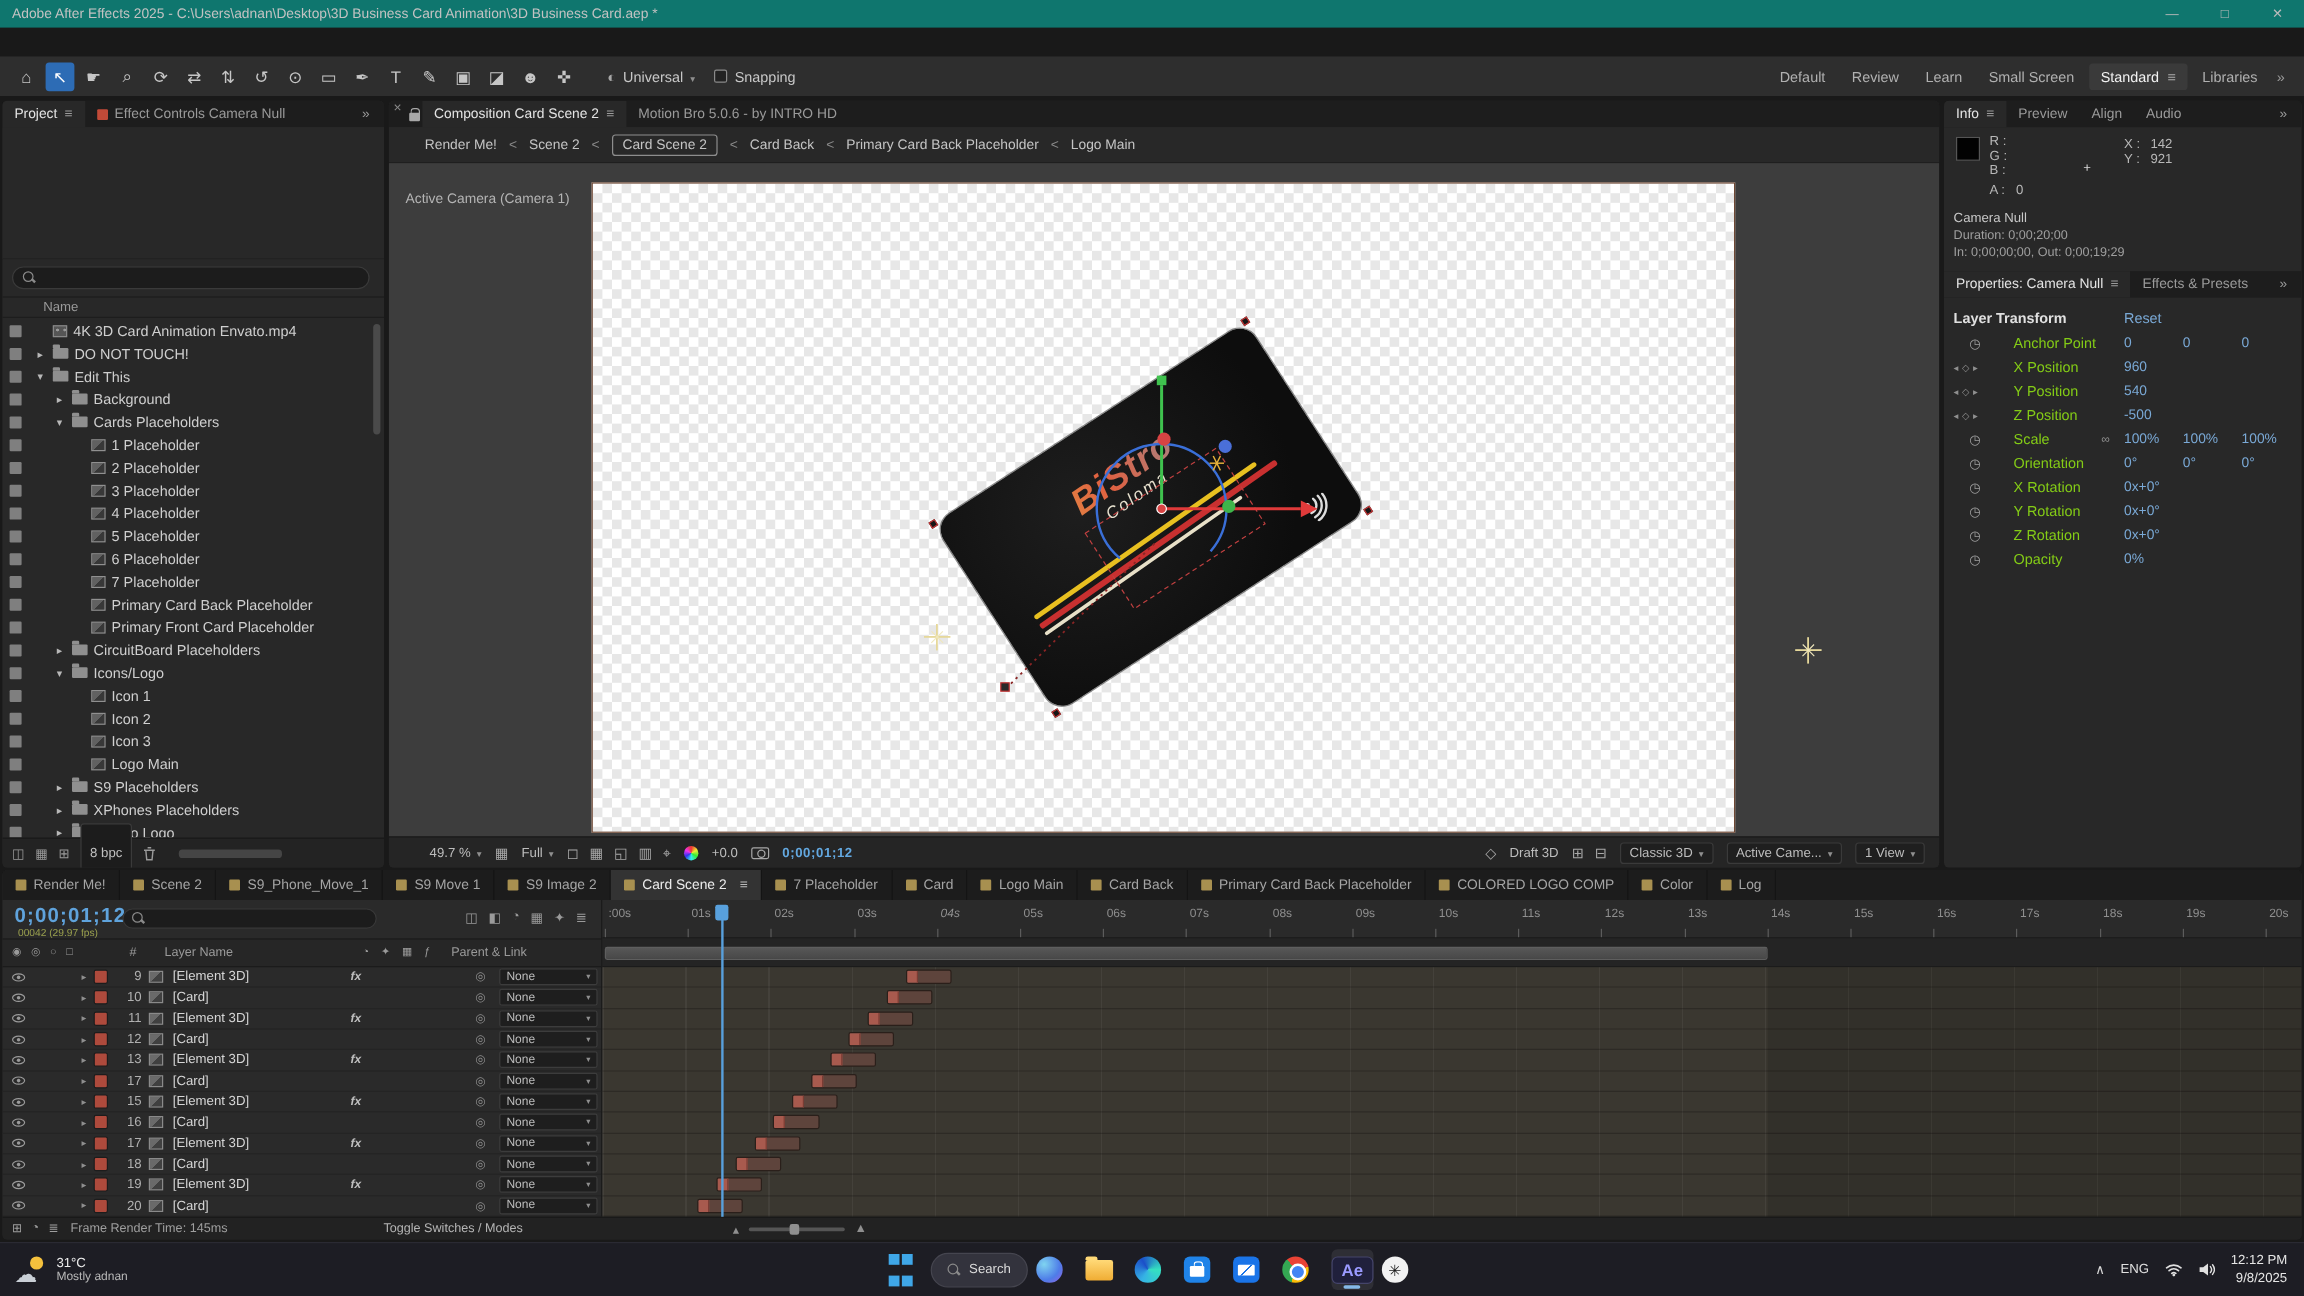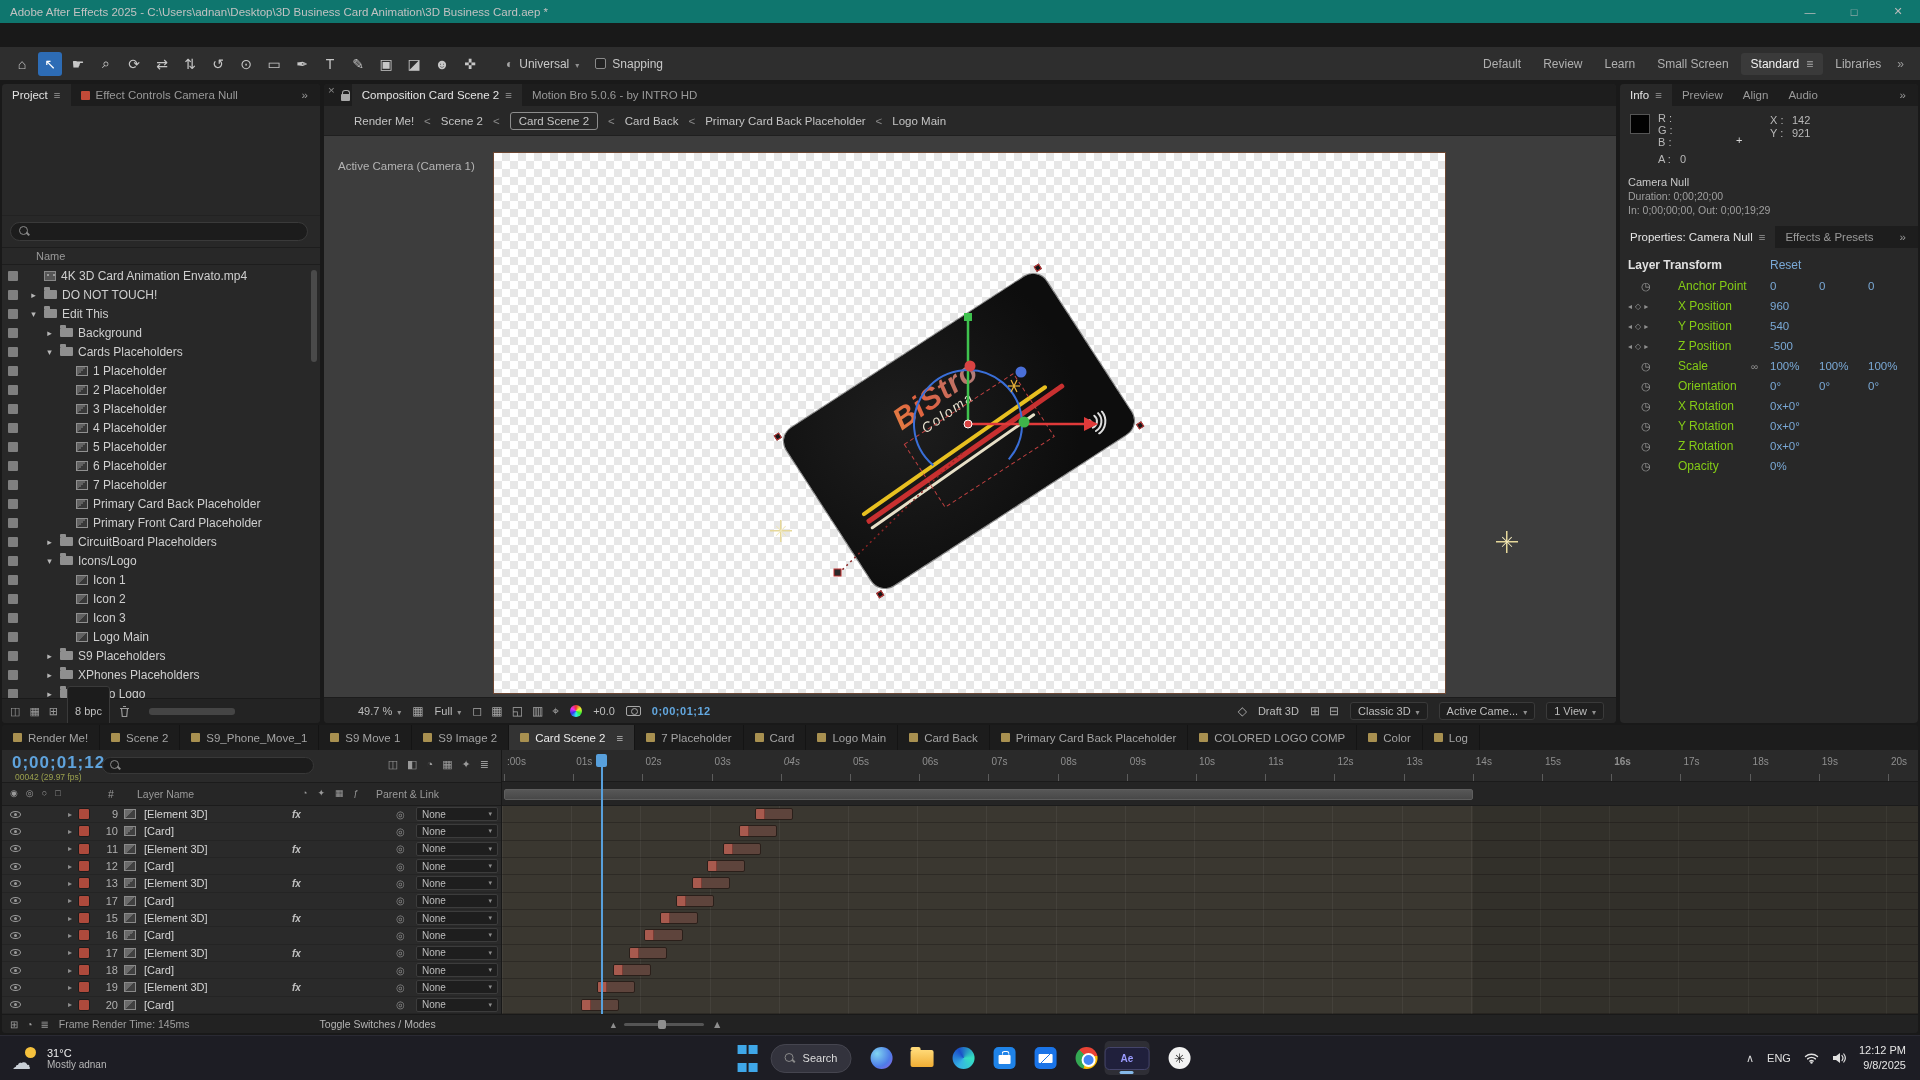--- a/index.html
+++ b/index.html
@@ -175,39 +175,39 @@
 
 
 #taskbar{position:absolute;left:0;top:1035px;width:1920px;height:45px;background:#1d1d24;display:flex;align-items:center;border-top:1px solid #2a2a33}
 #tb-weather{display:flex;align-items:center;gap:8px;margin-left:12px;width:170px}
 .weather-icon{position:relative;width:27px;height:23px;flex:none}
 .w-sun{position:absolute;left:13px;top:0;width:11px;height:11px;border-radius:50%;background:#f5c13d}
 .w-cloud{position:absolute;left:0;bottom:-2px;color:#c9cfd6;font-size:19px;line-height:1}
 .wx-t{font-size:11px;color:#ececec}
 .wx-c{font-size:10px;color:#b8b8b8}
 #taskbar-apps{position:absolute;left:50%;transform:translateX(-50%);display:flex;align-items:center;gap:7px;height:100%}
-.tb-app{position:relative;height:34px;min-width:34px;display:flex;align-items:center;justify-content:flex-end;border-radius:5px}
+.tb-app{position:relative;height:34px;min-width:34px;display:flex;align-items:center;justify-content:flex-start;border-radius:5px}
 .tb-app.active{background:rgba(255,255,255,.08)}
 .tb-app.active::after{content:"";position:absolute;bottom:1px;left:50%;transform:translateX(-50%);width:14px;height:3px;border-radius:2px;background:#85b9e8}
 .k-start{display:grid;grid-template-columns:9px 9px;gap:2px;padding:0 6px}
 .wsq{width:9px;height:9px;background:#3fa7e8}
 .k-search{background:#33333d;border:1px solid #45454f;border-radius:15px;height:29px;padding:0 13px;display:flex;align-items:center;gap:7px;color:#dcdcdc;font-size:11px}
 .ic-copilot{width:22px;height:22px;border-radius:50%;background:radial-gradient(circle at 30% 30%,#7fd4f0,#4e7ce8 60%,#9a5fe0)}
 .ic-explorer{width:23px;height:17px;background:linear-gradient(#ffd977,#f0ad34);border-radius:2px;position:relative}
 .ic-explorer::before{content:"";position:absolute;top:-3px;left:0;width:10px;height:3px;background:#ffd977;border-radius:2px 2px 0 0}
 .ic-edge{width:22px;height:22px;border-radius:50%;background:conic-gradient(from 210deg,#35b2e5,#1b4fc9,#35e0c0,#35b2e5)}
 .ic-store{width:22px;height:22px;background:#1f83e8;border-radius:5px;position:relative}
 .ic-store::after{content:"";position:absolute;left:5px;top:8px;width:12px;height:9px;background:#fff;border-radius:1px}
 .ic-store::before{content:"";position:absolute;left:8px;top:4px;width:6px;height:5px;border:1.5px solid #fff;border-bottom:none;border-radius:3px 3px 0 0}
 .ic-outlook{width:22px;height:22px;background:#1a74e8;border-radius:5px;position:relative}
 .ic-outlook::after{content:"";position:absolute;left:4px;top:7px;width:14px;height:9px;background:#fff;border-radius:1px}
 .ic-outlook::before{content:"";position:absolute;left:4px;top:7px;width:14px;height:9px;background:linear-gradient(135deg,transparent 46%,#1a74e8 47%,#1a74e8 53%,transparent 54%);z-index:1}
 .ic-chrome{width:22px;height:22px;border-radius:50%;background:conic-gradient(from -40deg,#ea4335 0 33%,#fbbc05 0 66%,#34a853 0);position:relative}
 .ic-chrome::after{content:"";position:absolute;left:6px;top:6px;width:10px;height:10px;background:#4285f4;border:2px solid #fff;border-radius:50%}
-.ic-ae{width:45px;height:23px;background:#20203c;border:1px solid #44446a;border-radius:5px;color:#9b9bff;font-weight:bold;font-size:10px;display:flex;align-items:center;justify-content:center}
+.ic-ae{width:35px;height:23px;background:#20203c;border:1px solid #44446a;border-radius:5px;color:#9b9bff;font-weight:bold;font-size:14px;display:flex;align-items:center;justify-content:center}
 .ic-gpt{width:22px;height:22px;background:#f2f2f2;border-radius:50%;color:#161616;display:flex;align-items:center;justify-content:center;font-size:13px}
 #tb-tray{margin-left:auto;display:flex;align-items:center;gap:13px;margin-right:14px}
 .tray-chev{color:#d8d8d8;font-size:11px}
 .tray-lang{font-size:11px;color:#e0e0e0}
 #tb-clock{text-align:right;font-size:11px;color:#e6e6e6;line-height:1.35}
 </style>
 </head>
 <body>
 
 <div id="app">
@@ -1085,21 +1085,21 @@
             <span class="rlabel" style="left: 766.2px;">11s</span>
             <span class="rtick" style="left: 832.4px;"></span>
             <span class="rlabel" style="left: 835.4px;">12s</span>
             <span class="rtick" style="left: 901.6px;"></span>
             <span class="rlabel" style="left: 904.6px;">13s</span>
             <span class="rtick" style="left: 970.8px;"></span>
             <span class="rlabel" style="left: 973.8px;">14s</span>
             <span class="rtick" style="left: 1040px;"></span>
             <span class="rlabel" style="left: 1043px;">15s</span>
             <span class="rtick" style="left: 1109.2px;"></span>
-            <span class="rlabel" style="left: 1112.2px; font-weight: bold;">16s</span>
+            <span class="rlabel" style="left: 1112.2px;">16s</span>
             <span class="rtick" style="left: 1178.4px;"></span>
             <span class="rlabel" style="left: 1181.4px;">17s</span>
             <span class="rtick" style="left: 1247.6px;"></span>
             <span class="rlabel" style="left: 1250.6px;">18s</span>
             <span class="rtick" style="left: 1316.8px;"></span>
             <span class="rlabel" style="left: 1319.8px;">19s</span>
             <span class="rtick" style="left: 1386px;"></span>
             <span class="rlabel" style="left: 1389px;">20s</span>
           </div>
         <div id="workband">

